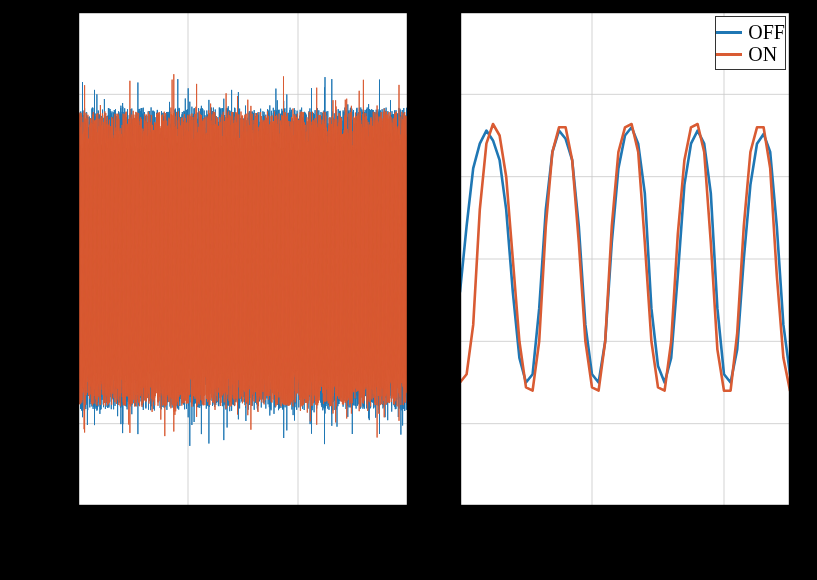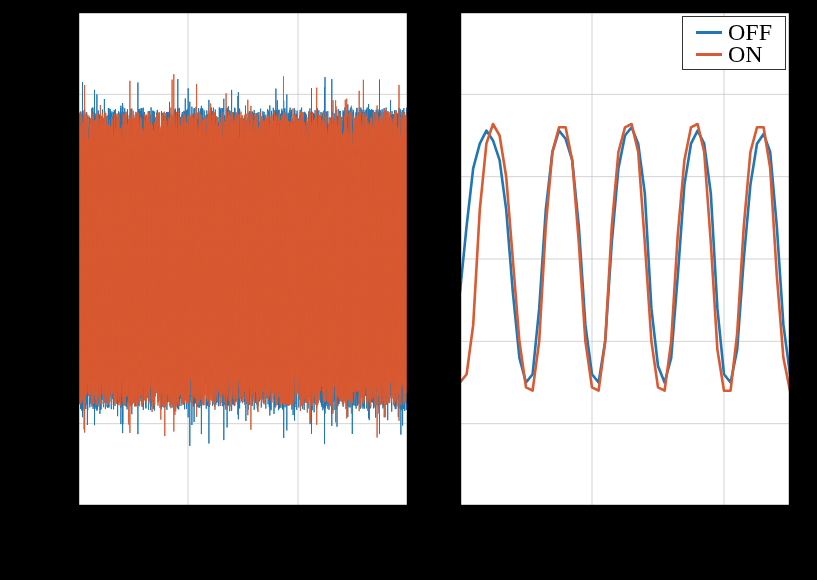--- a/index.html
+++ b/index.html
@@ -3,21 +3,21 @@
 <meta charset="utf-8">
 <style>
   html,body{margin:0;padding:0;background:#000;width:817px;height:580px;overflow:hidden;font-family:"Times New Roman",serif}
   .figure{position:absolute;left:0;top:0;width:817px;height:580px}
   .panel{position:absolute;background:#fff}
   .panel svg{position:absolute;left:0;top:0}
   .ylabel{position:absolute;color:#000;font-size:22px;transform:rotate(-90deg);transform-origin:left top;white-space:nowrap}
   .xlabel{position:absolute;color:#000;font-size:22px;white-space:nowrap}
   .ytick{position:absolute;right:100%;padding-right:6px;color:#000;font-size:18px;transform:translateY(-50%);white-space:nowrap}
   .xtick{position:absolute;top:100%;padding-top:4px;color:#000;font-size:18px;transform:translateX(-50%);white-space:nowrap}
-  .legend{position:absolute;background:#fff;border:1px solid #333;padding:4px 13px;font-size:24px;color:#000}
+  .legend{position:absolute;background:#fff;border:1px solid #333;padding:4px 0;font-size:20px;color:#000}
   .legend-row{display:flex;align-items:center;gap:6px;line-height:22px}
   .swatch{width:26px;height:0;border-top:3px solid}
 </style>
 </head>
 <body>
 
 <div class="figure">
 
   <div class="panel" id="panelL" style="left:78px;top:12px;width:330px;height:494px">
     <svg id="svgL" width="330" height="494" viewBox="0 0 330 494">

